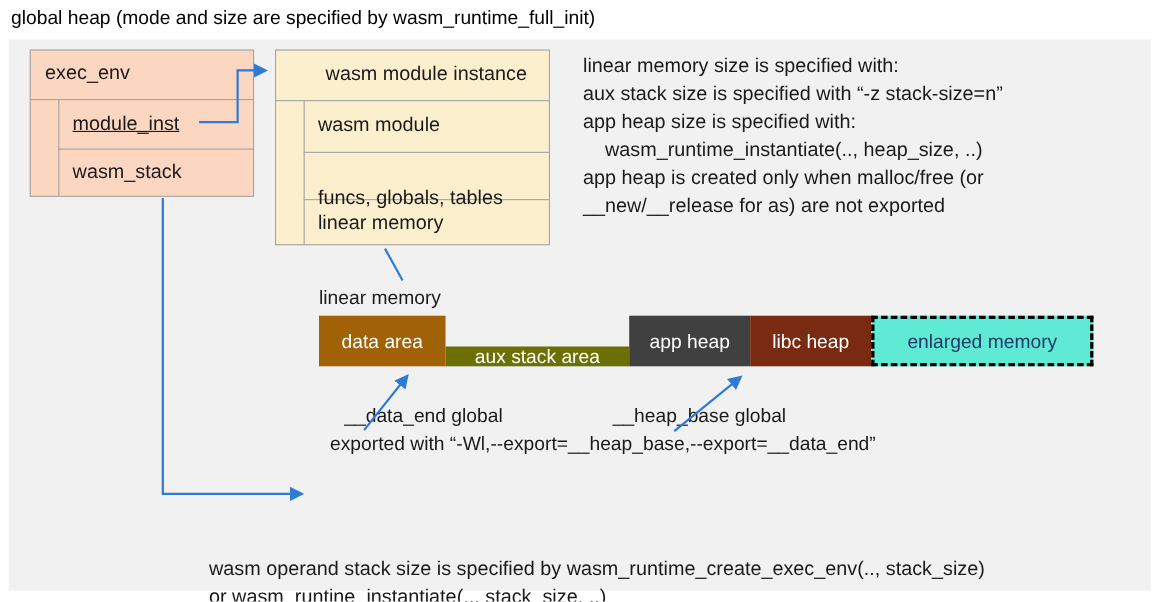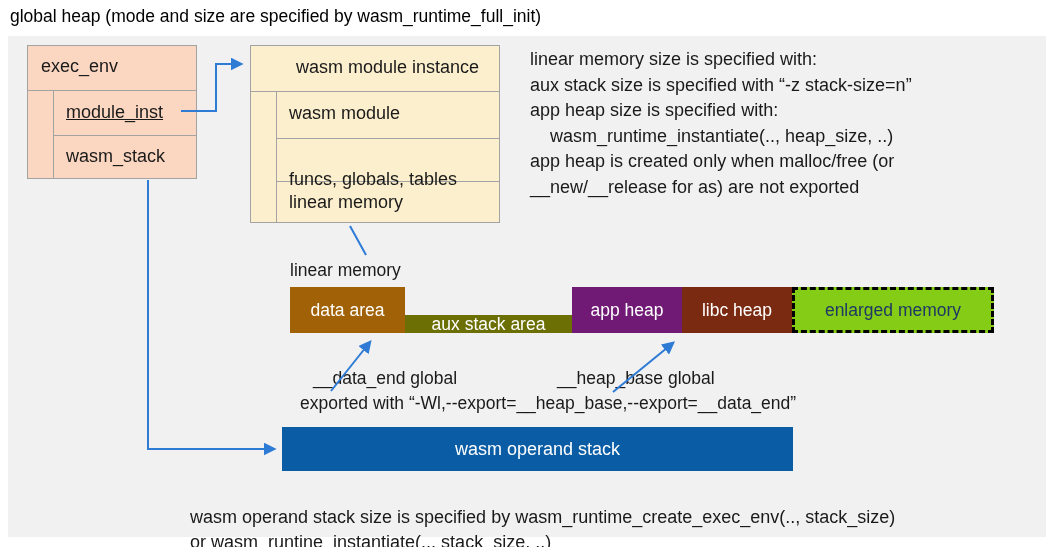--- a/index.html
+++ b/index.html
@@ -6,42 +6,42 @@
   #canvas{
     position:relative;width:1054px;height:547px;overflow:hidden;
     font-family:"Liberation Sans",sans-serif;color:#111;background:#ffffff;
   }
   .abs{position:absolute;}
   #title{left:10px;top:6px;font-size:17.5px;color:#000;}
   #panel{left:8px;top:36px;width:1038px;height:501px;background:#f1f1f1;}
 
   
   .struct{box-sizing:border-box;border:1px solid #a3a3a3;}
-  #exec-env{left:27px;top:45px;width:170px;height:134px;background:#fbd6c0;padding-left:44px;}
+  #exec-env{left:27px;top:45px;width:204px;height:134px;background:#fbd6c0;padding-left:44px;}
   #mod-inst-box{left:250px;top:45px;width:250px;height:178px;background:#fcefcd;}
   .struct .hline,.struct .vline,.struct .sep{position:absolute;background:#a3a3a3;}
   .struct .hline{left:0;right:0;height:1px;}
   .struct .vline{width:1px;}
   .struct .sep{left:25px;right:0;height:1px;}
   .boxlabel{position:absolute;font-size:18px;color:#1a1a1a;white-space:nowrap;}
 
   
   #notes-top{left:530px;top:47px;width:512px;font-size:18px;line-height:25.6px;color:#1a1a1a;}
   #notes-top .indent{padding-left:20px;}
 
   
   #lm-label{left:290px;top:260px;font-size:17.5px;color:#1a1a1a;}
   #membar{left:290px;top:287px;height:46px;display:flex;}
   .seg{box-sizing:border-box;display:flex;align-items:center;justify-content:center;
        font-size:17.5px;color:#ffffff;white-space:nowrap;}
   .seg-data{width:115px;background:#a16207;}
   .seg-aux{width:167px;background:#6c6f04;margin-top:28px;}
-  .seg-app{width:110px;background:#701a75;}
+  .seg-app{width:110px;background:#404040;}
   .seg-libc{width:110px;background:#7a2a10;}
-  .seg-enl{width:202px;background:#84cc16;border:3px dashed #000;color:#1f3864;}
+  .seg-enl{width:202px;background:#5eead4;border:3px dashed #000;color:#1f3864;}
 
   
   #ann-data-end{left:313px;top:368px;font-size:17.5px;color:#1a1a1a;}
   #ann-heap-base{left:557px;top:368px;font-size:17.5px;color:#1a1a1a;}
   #ann-exported{left:300px;top:393px;font-size:17.5px;color:#1a1a1a;white-space:nowrap;}
 
   
   #opstack{left:282px;top:427px;width:511px;height:44px;background:#0a5ca4;
            display:flex;align-items:center;justify-content:center;
            font-size:18px;color:#ffffff;}
@@ -97,21 +97,20 @@
     <div class="seg seg-aux">aux stack area</div>
     <div class="seg seg-app">app heap</div>
     <div class="seg seg-libc">libc heap</div>
     <div class="seg seg-enl">enlarged memory</div>
   </div>
 
   <div id="ann-data-end" class="abs">__data_end global</div>
   <div id="ann-heap-base" class="abs">__heap_base global</div>
   <div id="ann-exported" class="abs">exported with “-Wl,--export=__heap_base,--export=__data_end”</div>
 
-  <div id="opstack" class="abs">wasm operand stack</div>
 
   <div id="notes-bottom" class="abs">
     <div>wasm operand stack size is specified by wasm_runtime_create_exec_env(.., stack_size)</div>
     <div>or wasm_runtine_instantiate(.., stack_size, ..)</div>
   </div>
 
   <svg id="wires" class="abs" viewBox="0 0 1054 547" xmlns="http://www.w3.org/2000/svg">
     <defs>
       <marker id="arw" viewBox="0 0 10 10" refX="8" refY="5" markerWidth="6.5" markerHeight="6.5" orient="auto-start-reverse">
         <path d="M0,0 L10,5 L0,10 z" fill="#2e7bd6"></path>

